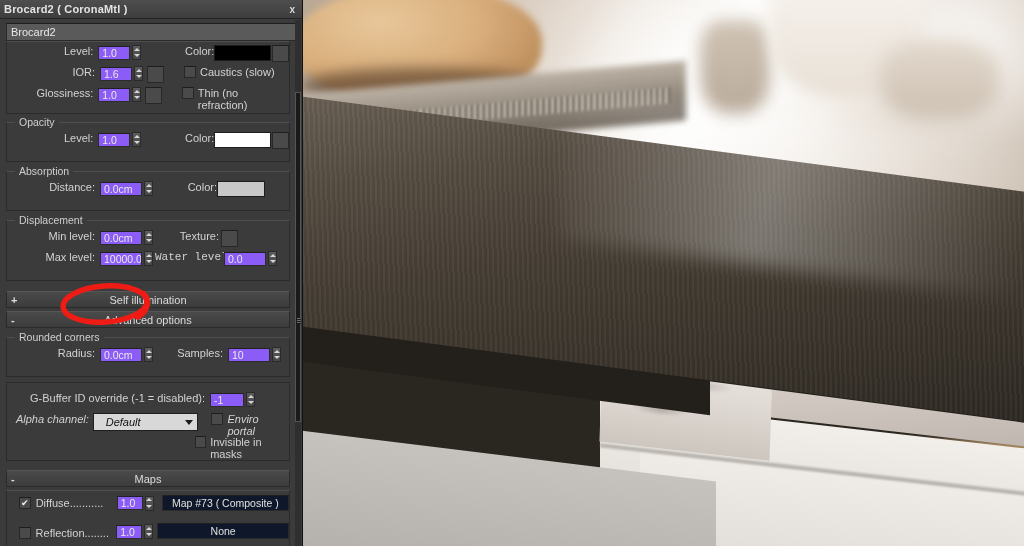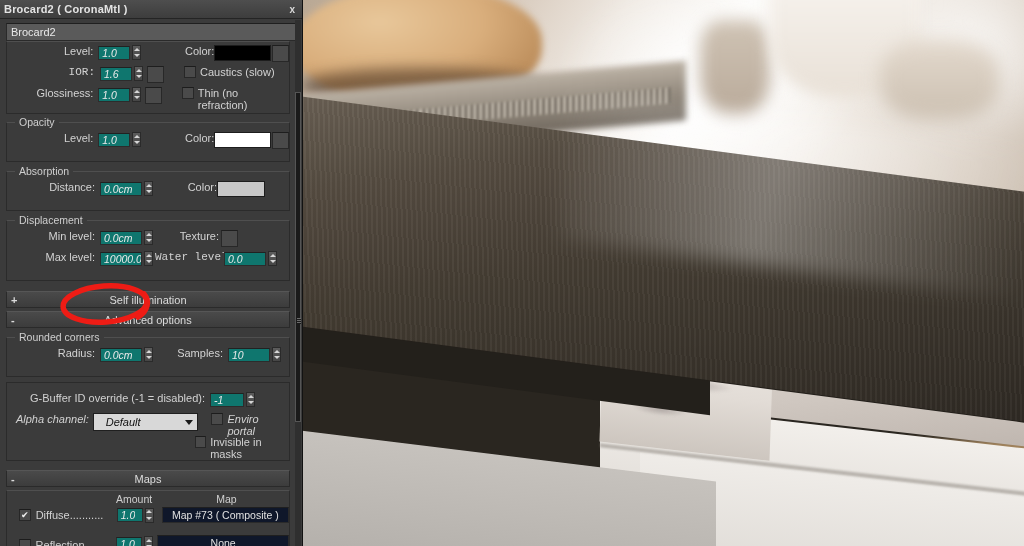--- a/index.html
+++ b/index.html
@@ -121,22 +121,22 @@
     background:repeating-linear-gradient(180deg,#6a6a6a 0 1px,#1a1a1a 1px 2px);}
 
   .group{margin:0 6px 0 6px;border:1px solid #2b2b2b;border-top:1px solid #4f4f4f;position:relative;
     padding:9px 0 6px 0;}
   .group-title{position:absolute;top:-7px;left:8px;background:#3b3b3b;padding:0 4px;
     font-size:10.5px;color:#cfcfcf;}
 
   .row{display:flex;align-items:flex-start;height:21px;}
   .lbl{font-size:11px;color:#d2d2d2;text-align:right;white-space:nowrap;}
   .spin-wrap{display:flex;align-items:center;margin-left:5px;}
-  .numfield{height:14px;background:#0f766e;border:1px solid #2c2c2c;border-top-color:#212121;
-    display:flex;align-items:center;padding-left:3px;box-sizing:border-box;font-style:italic;}
+  .numfield{height:14px;background:#8b5cf6;border:1px solid #2c2c2c;border-top-color:#212121;
+    display:flex;align-items:center;padding-left:3px;box-sizing:border-box;}
   .numfield span{font-size:10.5px;color:#eaeaea;overflow:hidden;white-space:nowrap;}
   .spin{width:9px;height:15px;margin-left:2px;background:linear-gradient(180deg,#5c5c5c,#464646);
     border:1px solid #2a2a2a;display:flex;flex-direction:column;align-items:center;
     justify-content:space-around;box-sizing:border-box;cursor:pointer;}
   .sp-up,.sp-dn{width:0;height:0;border-left:3px solid transparent;border-right:3px solid transparent;}
   .sp-up{border-bottom:3px solid #d6d6d6;}
   .sp-dn{border-top:3px solid #d6d6d6;}
 
   .mapslot{width:15px;height:15px;background:#4a4a4a;border:1px solid #282828;
     border-top-color:#1e1e1e;margin-left:4px;cursor:pointer;}
@@ -234,21 +234,21 @@
             <div class="spin">
                 <i class="sp-up"></i>
                 <i class="sp-dn"></i>
               </div>
           </div>
           <div class="lbl" style="width:52px;margin-left:22px;">Color:</div>
           <div class="swatch" style="width:56px;background:#000;"></div>
           <div class="mapslot" style="margin-left:1px;"></div>
         </div>
         <div class="row">
-          <div class="lbl" style="width:88px;font-family:Liberation Mono, monospace;">IOR:</div>
+          <div class="lbl" style="width:88px;">IOR:</div>
           <div class="spin-wrap">
             <div class="numfield" style="width:32px;">
               <span>1.6</span>
             </div>
             <div class="spin">
                 <i class="sp-up"></i>
                 <i class="sp-dn"></i>
               </div>
           </div>
           <div class="mapslot"></div>
@@ -412,25 +412,20 @@
           <span class="cblabel">Invisible in masks</span>
         </div>
       </div>
 
       <div class="rollout" style="margin-top:9px;">
         <span class="pm">-</span>
         <span class="t">Maps</span>
       </div>
 
       <div class="group" style="margin-top:3px;height:130px;padding-top:2px;">
-        <div class="maphdr">
-          <div style="width:98px;"></div>
-          <div style="width:60px;text-align:center;">Amount</div>
-          <div style="width:126px;text-align:center;">Map</div>
-        </div>
         <div id="maps-rows">
             <div class="row" style="height: 20px; align-items: center;">
               <span class="cbox on" style="margin-left: 12px;"></span>
               <span class="lbl" style="width: 84px; margin-left: 5px; text-align: left;">Diffuse...........</span>
               <div class="spin-wrap" style="margin-left: 0px;">
                 <div class="numfield" style="width: 26px;">
                   <span>1.0</span>
                 </div>
                 <div class="spin">
                   <i class="sp-up"></i>

